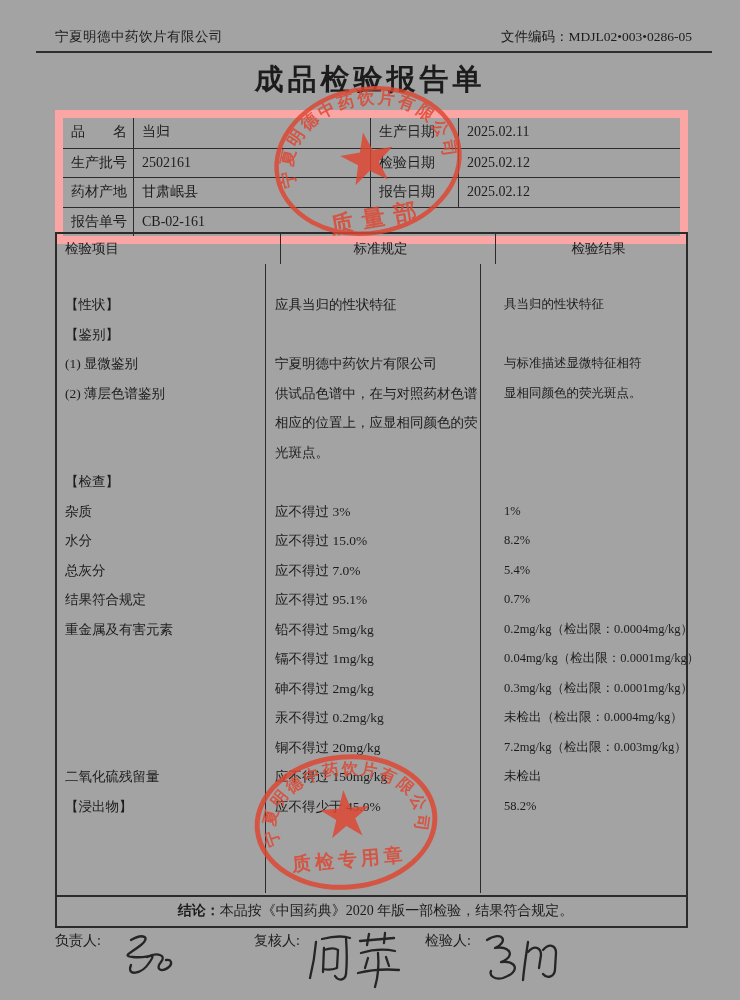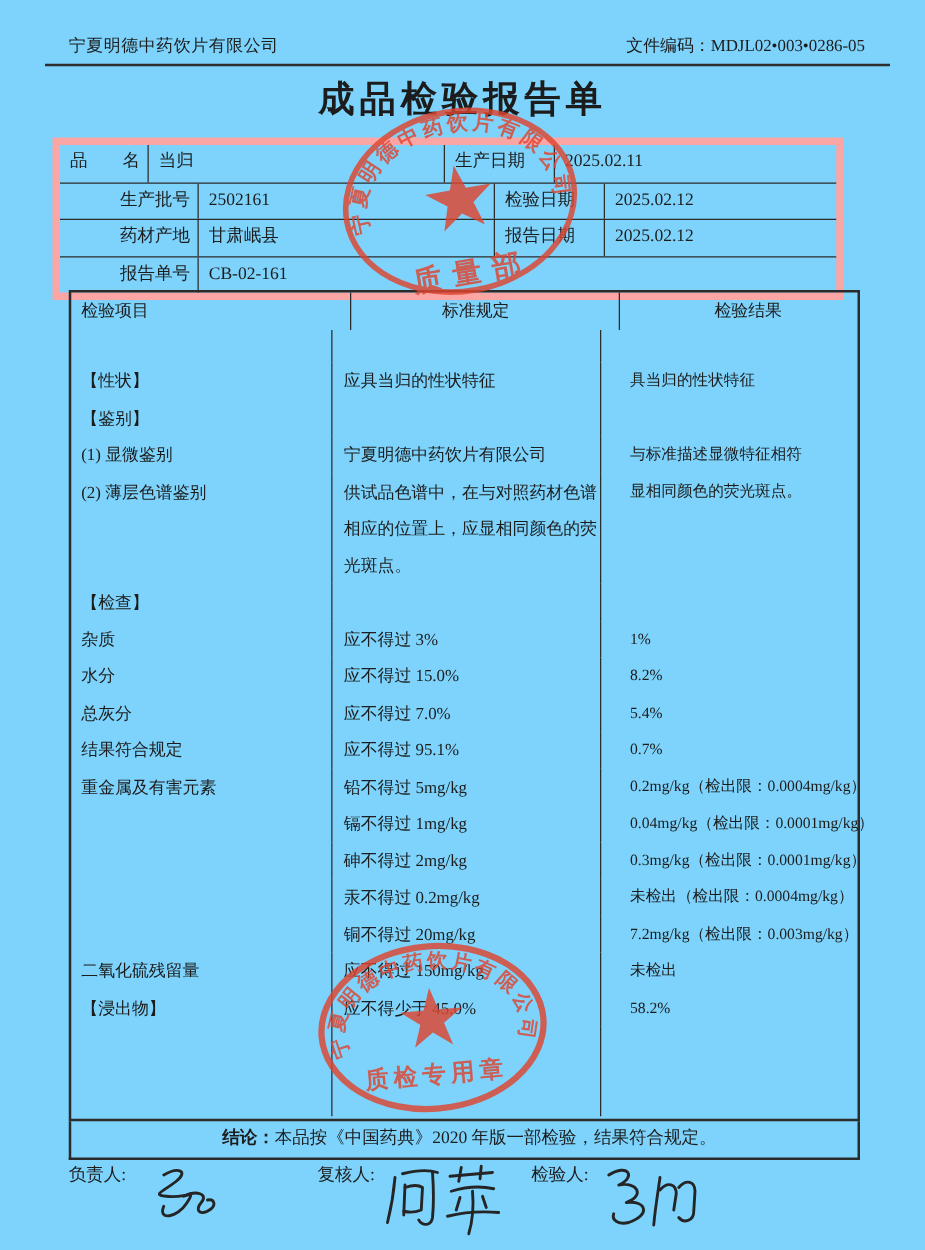--- a/index.html
+++ b/index.html
@@ -2,45 +2,45 @@
 <html><head>
 <meta charset="utf-8">
 <style>
   * { box-sizing: border-box; }
   html,body { margin:0; padding:0; background:#ffffff; }
   body {
     width:740px; height:1000px; position:relative; overflow:hidden;
     font-family:"Liberation Serif","DejaVu Serif",serif;
     color:#1c1c1c;
   }
-  .page { position:absolute; inset:0; background:#7dd3fc; }
+  .page { position:absolute; inset:0; background:#a3a3a3; }
 
   
   .tophead{
     position:absolute; top:26px; left:36px; width:676px;
     border-bottom:2px solid #2e2e2e; padding:2px 0 5px 0;
     display:flex; justify-content:space-between; align-items:flex-end;
     font-size:13.5px;
   }
   .company{ padding-left:19px; letter-spacing:0.5px; }
   .doccode{ padding-right:20px; }
 
   .title{
     position:absolute; top:60px; left:0; width:740px; text-align:center;
     font-size:29px; font-weight:bold; letter-spacing:4px;
   }
 
   
   .infotable{
-    position:absolute; top:110px; left:42px; width:633px;
-    border:6px solid #fca5a5;
+    position:absolute; top:110px; left:55px; width:633px;
+    border:8px solid #fca5a5;
   }
   .irow{ display:grid; grid-template-columns:70px 237px 88px 1fr; height:29.5px; }
   .irow.last{ grid-template-columns:70px 1fr; }
-  .irow + .irow{ border-top:1.6px solid #2b2b2b;padding-left:40px; }
+  .irow + .irow{ border-top:1.6px solid #2b2b2b; }
   .icell{ font-size:14px; line-height:28px; padding-left:8px; white-space:nowrap; }
   .icell.bl{ border-left:1.6px solid #2b2b2b; }
 
   
   .maintable{
     position:absolute; top:232px; left:55px; width:633px; height:665px;
     border:2px solid #2b2b2b;
     display:grid; grid-template-columns:208px 215px 1fr;
     grid-auto-rows:min-content;
     align-content:start;

